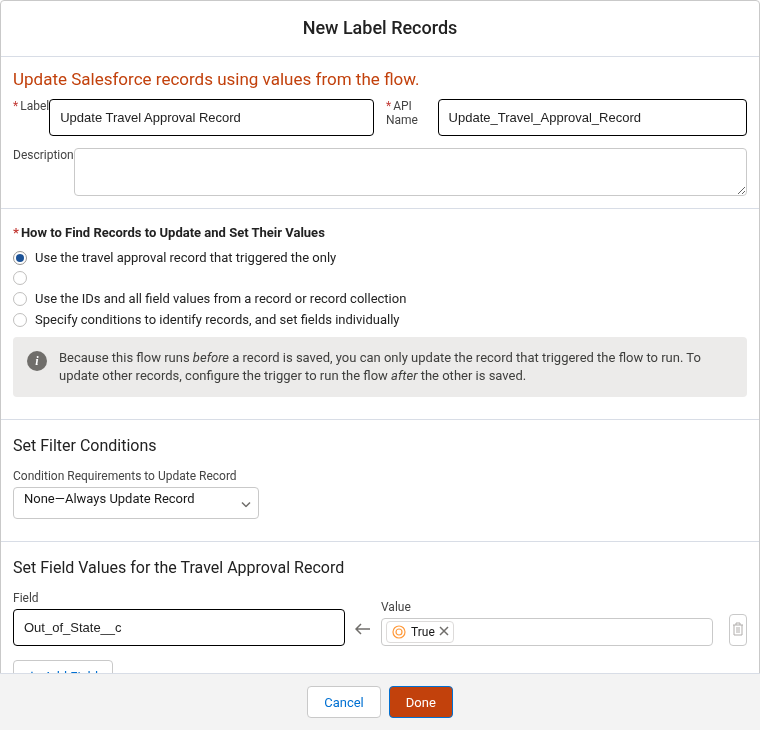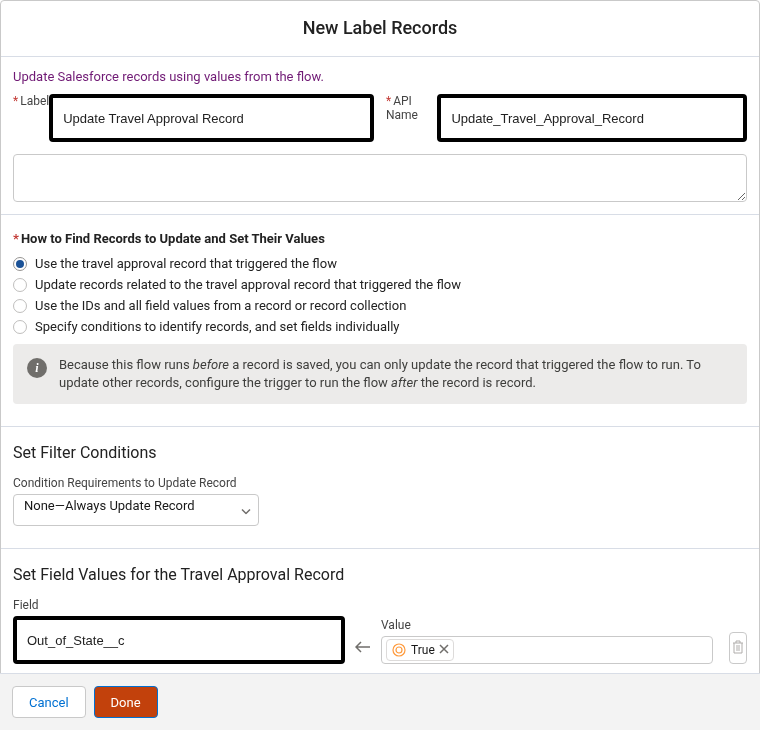--- a/index.html
+++ b/index.html
@@ -26,22 +26,22 @@
     .modal-title {
       font-size: 18px;
       font-weight: 500;
       color: #222;
     }
     .modal-body {
       padding: 12px 0 0 0;
     }
     .intro {
       padding: 0 12px 10px 12px;
-      font-size: 13px;
-      color: #701a75;
+      font-size: 17px;
+      color: #c2410c;
     }
     .form-row {
       display: flex;
       gap: 12px;
       padding: 0 12px;
       margin-bottom: 12px;
     }
     .form-col {
       flex: 1;
       display: flex;
@@ -51,23 +51,23 @@
       font-size: 12px;
       color: #444;
       margin-bottom: 4px;
     }
     .required {
       color: #c23934;
       margin-right: 2px;
     }
     .text-input {
       width: 100%;
-      height: 48px;
+      height: 37px;
       padding: 0 10px;
-      border: 4px solid #000000;
+      border: 1px solid #000000;
       border-radius: 4px;
       font-size: 13px;
       color: #222;
       background: #fff;
     }
     .textarea-input {
       width: 100%;
       height: 48px;
       padding: 6px 10px;
       border: 1px solid #c9c9c9;
@@ -264,21 +264,21 @@
     }
     .modal-footer {
       position: absolute;
       bottom: 0;
       left: 0;
       right: 0;
       background: #f3f3f3;
       border-top: 1px solid #d8dde6;
       padding: 12px;
       display: flex;
-      justify-content: flex-start;
+      justify-content: center;
       gap: 8px;
     }
     .btn {
       height: 32px;
       padding: 0 16px;
       border-radius: 4px;
       font-size: 13px;
       cursor: pointer;
       display: inline-flex;
       align-items: center;
@@ -311,50 +311,50 @@
       <input class="text-input" type="text" value="Update Travel Approval Record" style="">
     </div>
     <div class="form-col">
       <div class="field-label"><span class="required">*</span><span>API Name</span></div>
       <input class="text-input" type="text" value="Update_Travel_Approval_Record" style="">
     </div>
   </div>
 
   <div class="form-row">
     <div class="form-col">
+      <div class="field-label">Description</div>
       <textarea class="textarea-input" style=""></textarea>
     </div>
   </div>
 
   <hr class="section-divider">
 
   <div class="section">
     <div class="section-heading"><span class="required">*</span><span>How to Find Records to Update and Set Their Values</span></div>
 
     <div class="radio-option">
       <span class="radio-circle selected"></span>
-      <span>Use the travel approval record that triggered the flow</span>
+      <span>Use the travel approval record that triggered the only</span>
     </div>
     <div class="radio-option">
       <span class="radio-circle disabled"></span>
-      <span>Update records related to the travel approval record that triggered the flow</span>
     </div>
     <div class="radio-option">
       <span class="radio-circle disabled"></span>
       <span>Use the IDs and all field values from a record or record collection</span>
     </div>
     <div class="radio-option">
       <span class="radio-circle disabled"></span>
       <span>Specify conditions to identify records, and set fields individually</span>
     </div>
 
     <div class="info-banner">
       <span class="info-icon">i</span>
       <div>
-        <span>Because this flow runs </span><em>before</em><span> a record is saved, you can only update the record that triggered the flow to run. To update other records, configure the trigger to run the flow </span><em>after</em><span> the record is record.</span>
+        <span>Because this flow runs </span><em>before</em><span> a record is saved, you can only update the record that triggered the flow to run. To update other records, configure the trigger to run the flow </span><em>after</em><span> the other is saved.</span>
       </div>
     </div>
   </div>
 
   <hr class="section-divider">
 
   <div class="section">
     <div class="subsection-title">Set Filter Conditions</div>
     <div class="field-label">Condition Requirements to Update Record</div>
     <div class="select-wrap">

